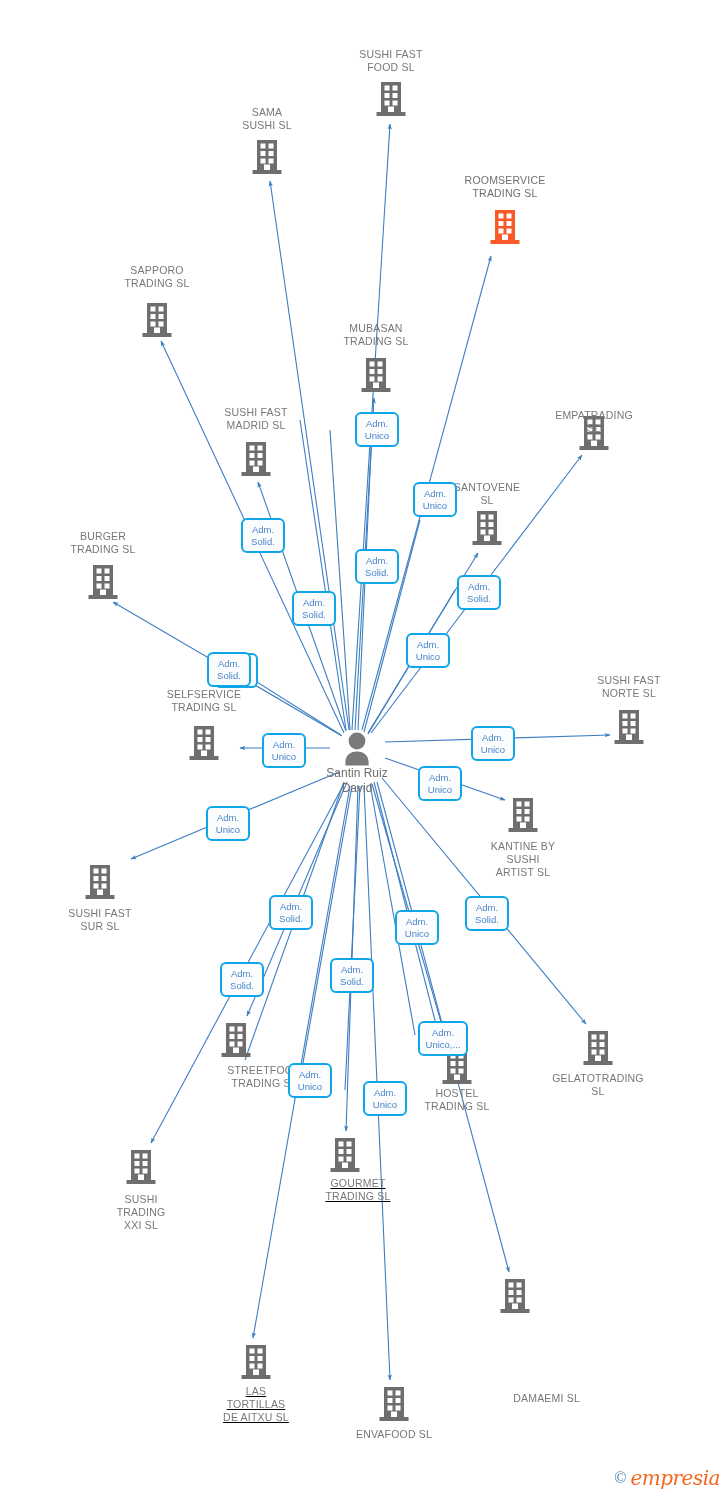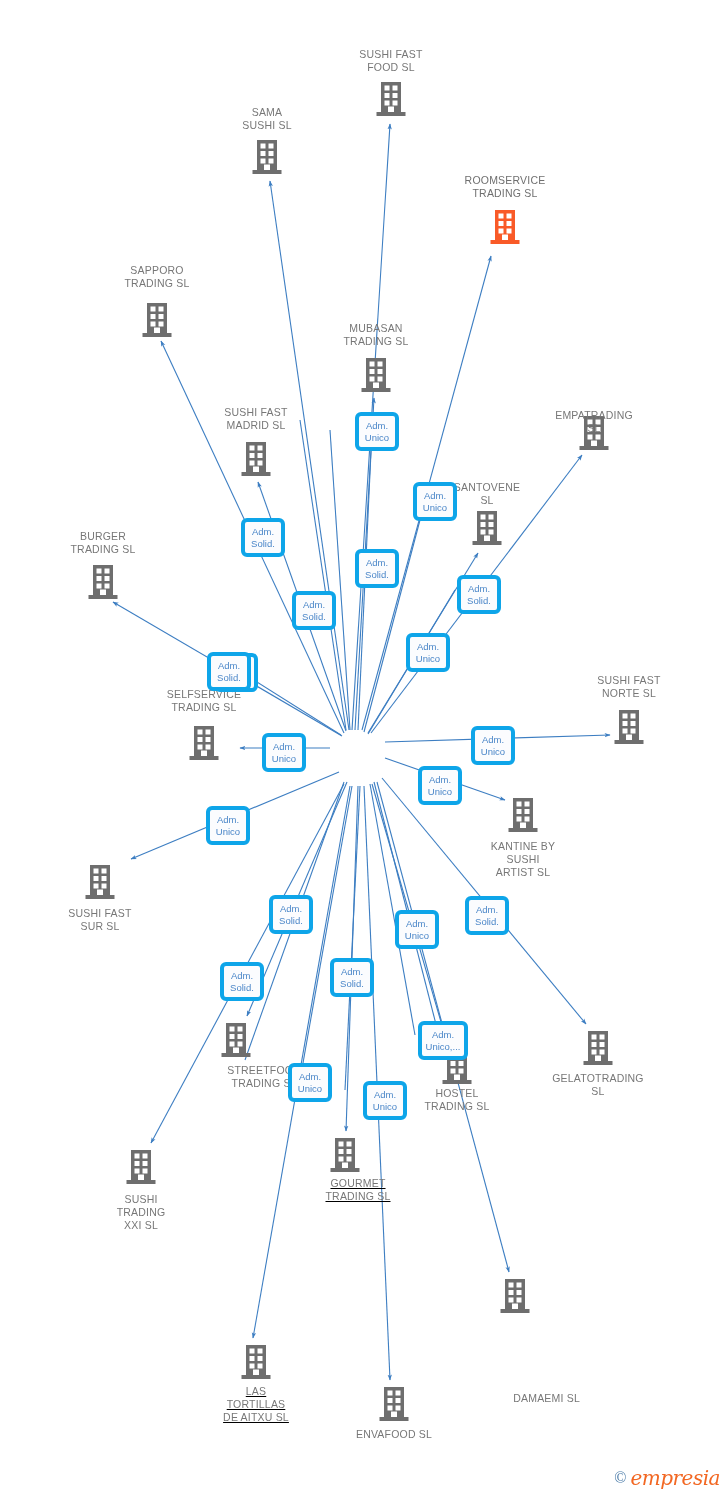--- a/index.html
+++ b/index.html
@@ -45,21 +45,21 @@
   .node.person  .node-label { font-size: 12px; line-height: 15px; color: #6e6e6e; letter-spacing: 0; }
   .node.focus .node-label { color: #6f6f6f; font-weight: normal; }
 
   .icon-wrap { line-height: 0; }
 
   
   .edge-label {
     position: absolute;
     box-sizing: border-box;
     background: #fbfcfe;
-    border: 4px solid #0ea5e9;
+    border: 2px solid #0ea5e9;
     border-radius: 6px;
     color: #4a86c8;
     font-size: 9.5px;
     line-height: 11.5px;
     text-align: center;
     padding: 4px 3px 4px 3px;
     width: 44px;
     white-space: pre-line;
   }
 
@@ -530,18 +530,28 @@
       <div class="edge-label" style="left: 363px; top: 1081px;">Adm.
 Unico</div>
       <div class="edge-label" style="left: 395px; top: 910px;">Adm.
 Unico</div>
       <div class="edge-label" style="left: 330px; top: 958px;">Adm.
 Solid.</div>
       <div class="edge-label" style="left: 288px; top: 1063px;">Adm.
 Unico</div>
     </div>
 
+  <div class="node person" id="center-node" style="left:357px; top:730px;">
+    <div class="icon-wrap">
+      <svg width="34" height="36" viewBox="0 0 34 36" xmlns="http://www.w3.org/2000/svg">
+        <circle cx="17" cy="11" r="8.4" fill="#7a7a7a"></circle>
+        <path d="M17 21.5c-7.2 0-11.6 4.6-11.6 10.6v3.4h23.2v-3.4c0-6-4.4-10.6-11.6-10.6z" fill="#7a7a7a"></path>
+      </svg>
+    </div>
+    <div class="node-label">Santin Ruiz
+David</div>
+  </div>
 
   <div id="watermark">
     <span class="c-mark">©</span>
     <span class="brand">empresia</span>
   </div>
 </div>
 
 </body></html>

